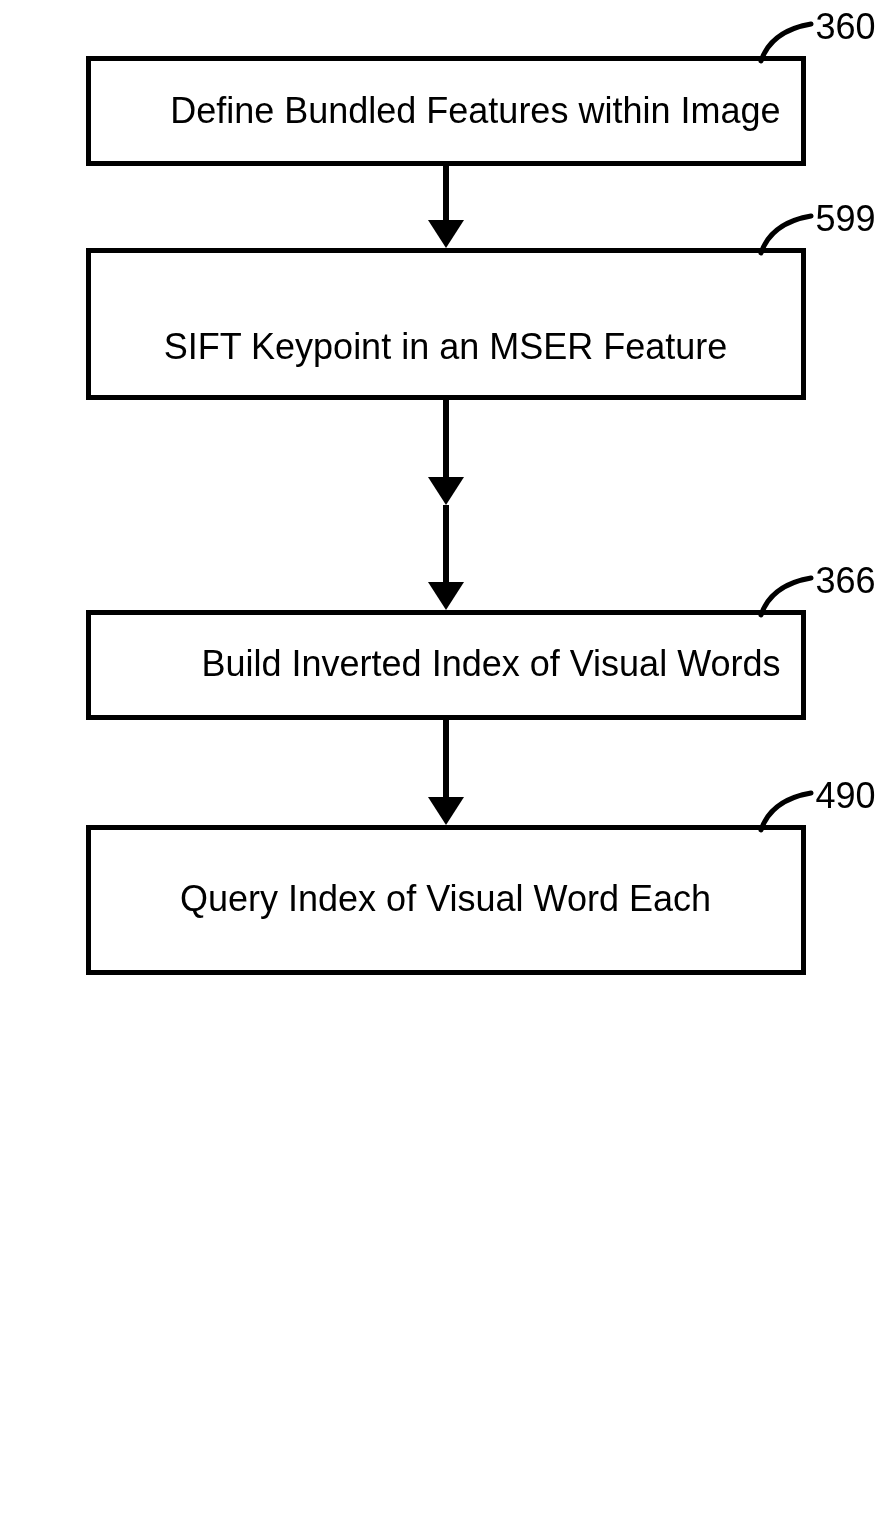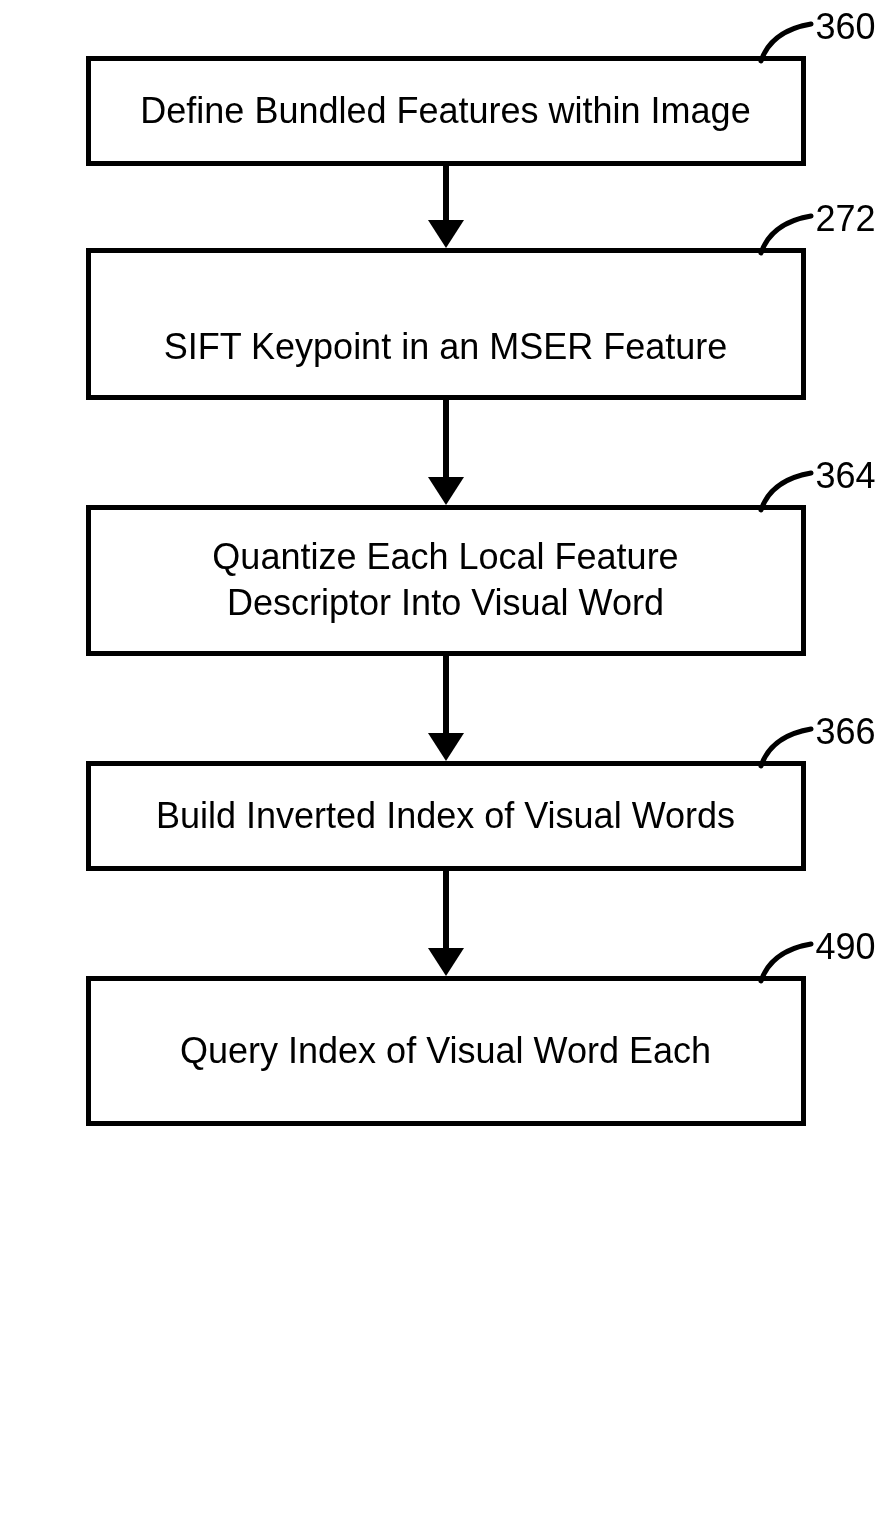--- a/index.html
+++ b/index.html
@@ -36,20 +36,21 @@
       box-sizing: border-box;
       display: flex;
       align-items: center;
       justify-content: center;
     }
     .box-tall {
       min-height: 150px;
     }
     .box-short {
       min-height: 110px;
+      justify-content: flex-end;
     }
     .label {
       position: absolute;
       right: -70px;
       top: -50px;
       font-size: 36px;
     }
     .label-hook {
       position: absolute;
       right: -10px;
@@ -93,41 +94,32 @@
       <div class="arrow-line" style="height:55px"></div>
       <div class="arrow-head"></div>
     </div>
   </div>
 
   <div class="step-wrapper">
     <div class="box-container">
       <svg class="label-hook" width="60" height="50">
         <path d="M 5 45 Q 15 15 55 8" stroke="black" stroke-width="5" fill="none" stroke-linecap="round"></path>
       </svg>
-      <div class="label">272</div>
+      <div class="label">599</div>
       <div class="box box-tall">
         <span><br><span>SIFT Keypoint in an MSER Feature</span></span>
       </div>
     </div>
     <div class="arrow">
       <div class="arrow-line" style="height:78px"></div>
       <div class="arrow-head"></div>
     </div>
   </div>
 
   <div class="step-wrapper">
-    <div class="box-container">
-      <svg class="label-hook" width="60" height="50">
-        <path d="M 5 45 Q 15 15 55 8" stroke="black" stroke-width="5" fill="none" stroke-linecap="round"></path>
-      </svg>
-      <div class="label">364</div>
-      <div class="box box-tall">
-        <span><span>Quantize Each Local Feature</span><br><span>Descriptor Into Visual Word</span></span>
-      </div>
-    </div>
     <div class="arrow">
       <div class="arrow-line" style="height:78px"></div>
       <div class="arrow-head"></div>
     </div>
   </div>
 
   <div class="step-wrapper">
     <div class="box-container">
       <svg class="label-hook" width="60" height="50">
         <path d="M 5 45 Q 15 15 55 8" stroke="black" stroke-width="5" fill="none" stroke-linecap="round"></path>

